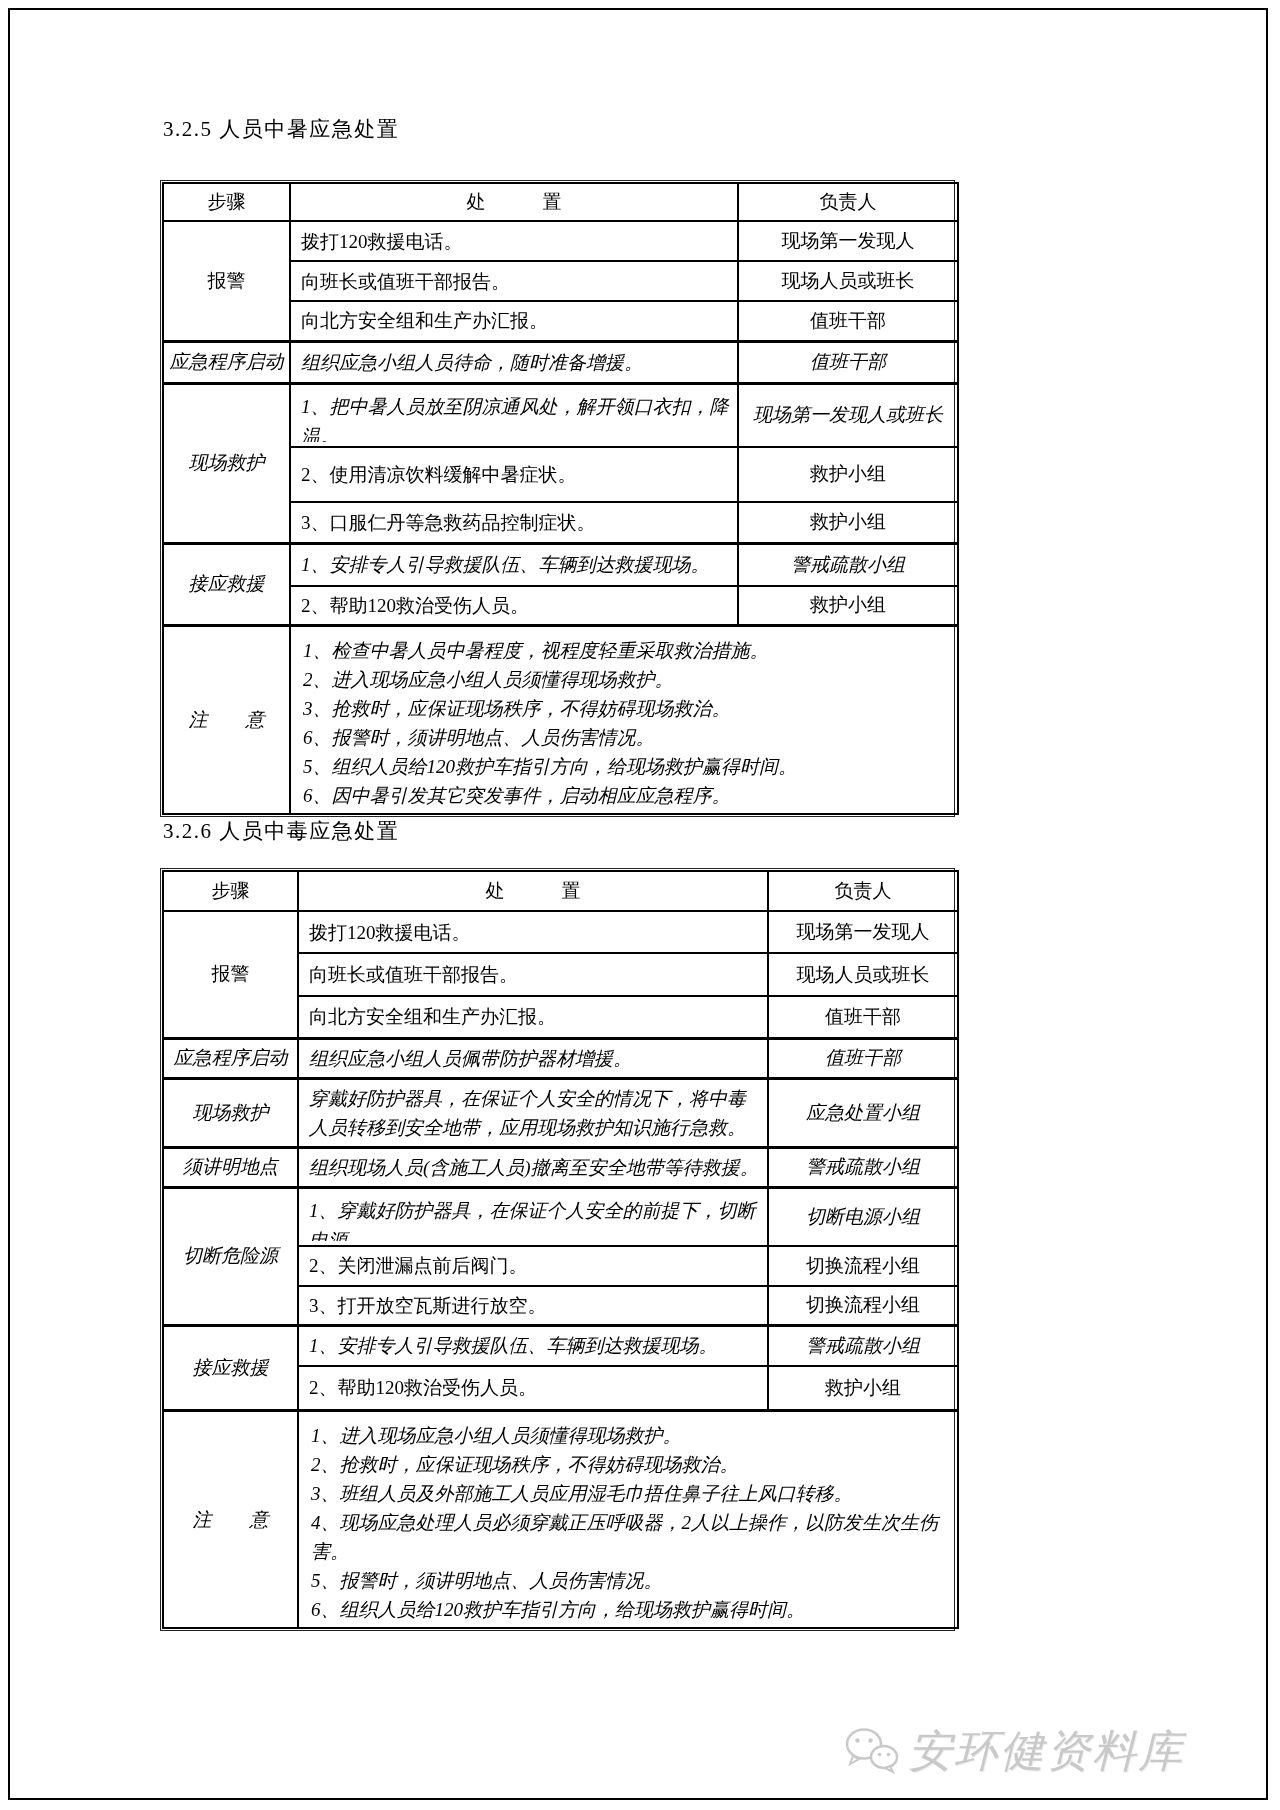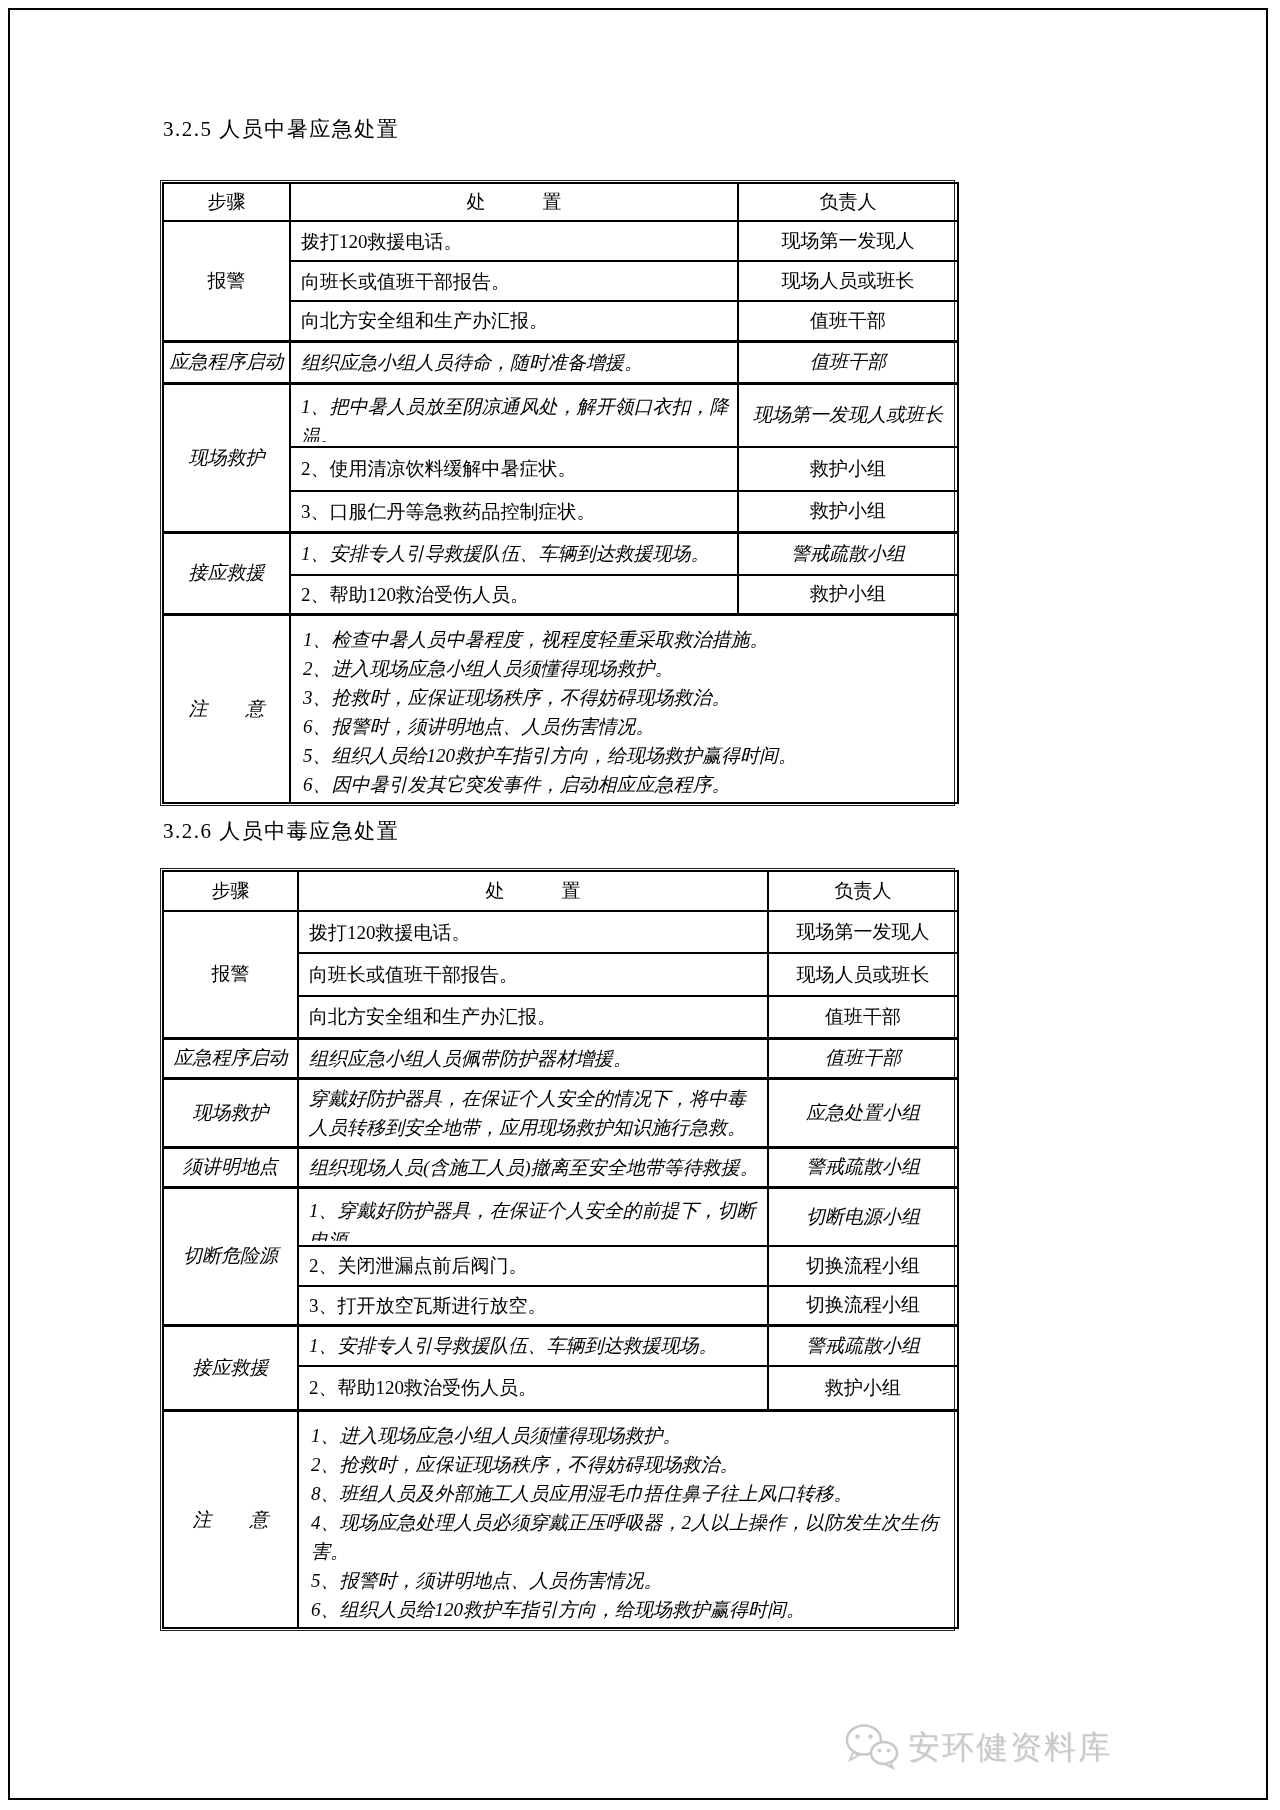--- a/index.html
+++ b/index.html
@@ -21,22 +21,22 @@
   .hdrrow td{font-size:19px;}
   .clip{overflow:hidden;line-height:30px;box-sizing:border-box;padding-top:3px;}
   #clip1{height:53px;}
   #clip2{height:48px;}
   td.cliptd{vertical-align:top;}
   td.note{vertical-align:middle;text-align:left;padding:9px 6px 3px 12px;}
   .nl{line-height:29px;font-size:19px;}
   .pagenum{position:absolute;left:160px;top:1729px;width:795px;text-align:center;
            font-size:17px;letter-spacing:2px;}
   .wm{position:absolute;left:843px;top:1722px;display:flex;align-items:center;gap:7px;}
-  .wm-text{font-size:32px;letter-spacing:2px;color:#c9c9c9;
-           text-shadow:1px 1px 0 #eeeeee;white-space:nowrap;}
+  .wm-text{font-size:44px;letter-spacing:2px;color:#c9c9c9;
+           text-shadow:1px 1px 0 #eeeeee;white-space:nowrap;font-style:italic;}
 </style>
 </head>
 <body>
 
 <div class="page">
   <div class="frame"></div>
 
   <div class="h1" id="h1a">3.2.5 人员中暑应急处置</div>
 
   <div class="tblwrap" id="t1">
@@ -70,21 +70,21 @@
         <td class="a">组织应急小组人员待命，随时准备增援。</td>
         <td class="c">值班干部</td>
       </tr>
       <tr class="g" style="height:57px">
         <td class="c" rowspan="3">现场救护</td>
         <td class="a cliptd">
           <div class="clip" id="clip1">1、把中暑人员放至阴凉通风处，解开领口衣扣，降温。</div>
         </td>
         <td class="c">现场第一发现人或班长</td>
       </tr>
-      <tr style="height:44px">
+      <tr style="height:55px">
         <td class="a">2、使用清凉饮料缓解中暑症状。</td>
         <td class="c">救护小组</td>
       </tr>
       <tr style="height:42px">
         <td class="a">3、口服仁丹等急救药品控制症状。</td>
         <td class="c">救护小组</td>
       </tr>
       <tr class="g" style="height:42px">
         <td class="c" rowspan="2">接应救援</td>
         <td class="a">1、安排专人引导救援队伍、车辆到达救援现场。</td>
@@ -174,21 +174,21 @@
       </tr>
       <tr style="height:45px">
         <td class="a">2、帮助120救治受伤人员。</td>
         <td class="c">救护小组</td>
       </tr>
       <tr class="g" style="height:210px">
         <td class="c">注　　意</td>
         <td class="note" colspan="2">
           <div class="nl">1、进入现场应急小组人员须懂得现场救护。</div>
           <div class="nl">2、抢救时，应保证现场秩序，不得妨碍现场救治。</div>
-          <div class="nl">8、班组人员及外部施工人员应用湿毛巾捂住鼻子往上风口转移。</div>
+          <div class="nl">3、班组人员及外部施工人员应用湿毛巾捂住鼻子往上风口转移。</div>
           <div class="nl">4、现场应急处理人员必须穿戴正压呼吸器，2人以上操作，以防发生次生伤害。</div>
           <div class="nl">5、报警时，须讲明地点、人员伤害情况。</div>
           <div class="nl">6、组织人员给120救护车指引方向，给现场救护赢得时间。</div>
         </td>
       </tr>
     </tbody>
       </table>
   </div>
 
 

